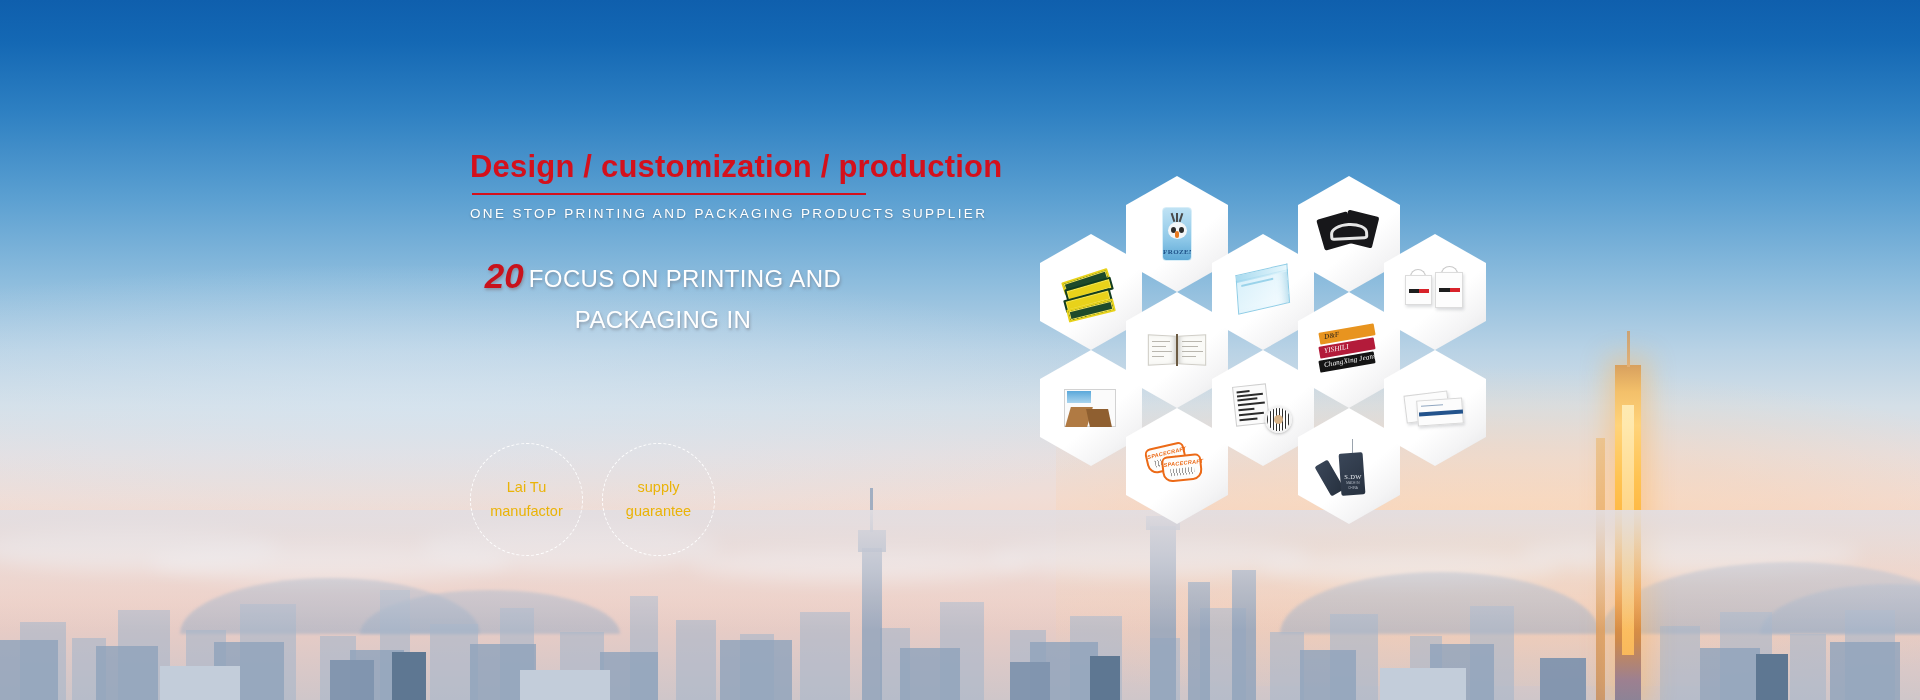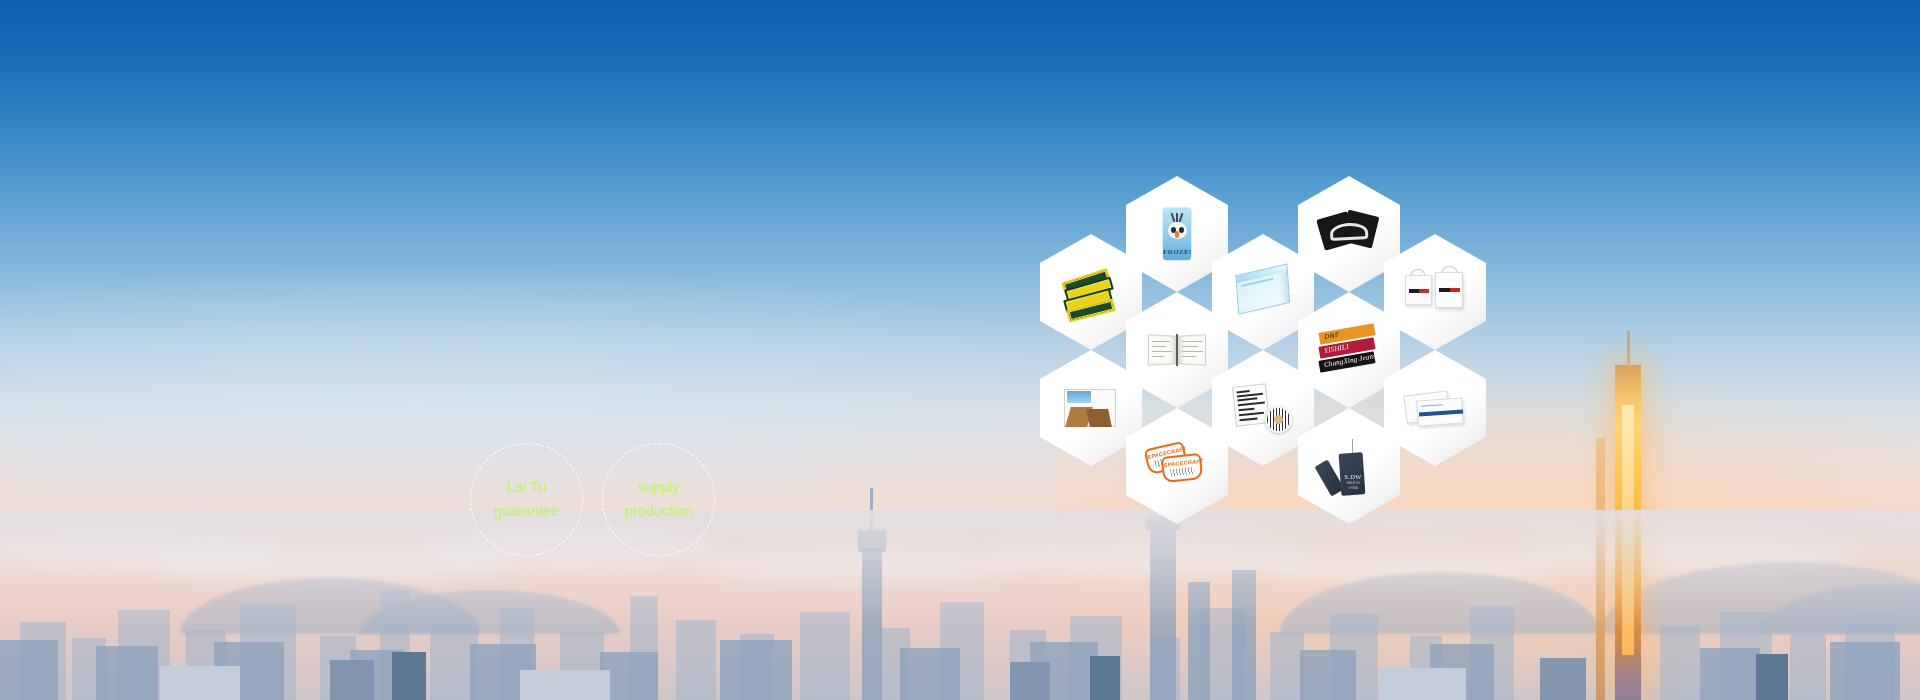--- a/index.html
+++ b/index.html
@@ -159,21 +159,21 @@
   .badges {
     position:absolute; left:470px; top:443px;
     display:flex; gap:19px; z-index:20;
   }
   .badge {
     width:113px; height:113px;
     border:1.6px dashed rgba(255,255,255,.95);
     border-radius:50%;
     display:flex; flex-direction:column;
     align-items:center; justify-content:center;
-    color:#bef264;
+    color:#eab308;
     font-size:14.5px;
     line-height:1.65;
     text-align:center;
     white-space:nowrap;
   }
   .badge .l2 { }
 
   
   .hive { position:absolute; left:1040px; top:118px; width:660px; height:460px; z-index:15; }
   .hex {
@@ -497,29 +497,39 @@
     <div class="bld dark" style="left:392px; width:34px; height:48px;"></div>
     <div class="bld near" style="left:1010px;width:40px; height:38px;"></div>
     <div class="bld dark" style="left:1090px;width:30px; height:44px;"></div>
     <div class="bld near" style="left:1540px;width:46px; height:42px;"></div>
     <div class="bld dark" style="left:1756px;width:32px; height:46px;"></div>
     <div class="bld pale" style="left:160px; width:80px; height:34px;"></div>
     <div class="bld pale" style="left:520px; width:90px; height:30px;"></div>
     <div class="bld pale" style="left:1380px;width:86px; height:32px;"></div>
   </div>
 
+  <div class="copy">
+    <div class="headline">Design / customization / production</div>
+    <div class="rule"></div>
+    <div class="subhead">ONE STOP PRINTING AND PACKAGING PRODUCTS SUPPLIER</div>
+
+    <div class="focus">
+      <span class="num">20</span><span class="txt">FOCUS ON PRINTING AND</span>
+      <div class="txt">PACKAGING IN</div>
+    </div>
+  </div>
 
   <div class="badges">
     <div class="badge">
       <span>Lai Tu</span>
-      <span class="l2">guarantee</span>
+      <span class="l2">manufactor</span>
     </div>
     <div class="badge">
       <span>supply</span>
-      <span class="l2">production</span>
+      <span class="l2">guarantee</span>
     </div>
   </div>
 
   <div class="hive">
 
     <div class="hex" style="left:0px; top:116px;">
       <div class="hex-shape"></div>
       <div class="hex-inner">
         <div class="art a-labels">
           <i></i>

